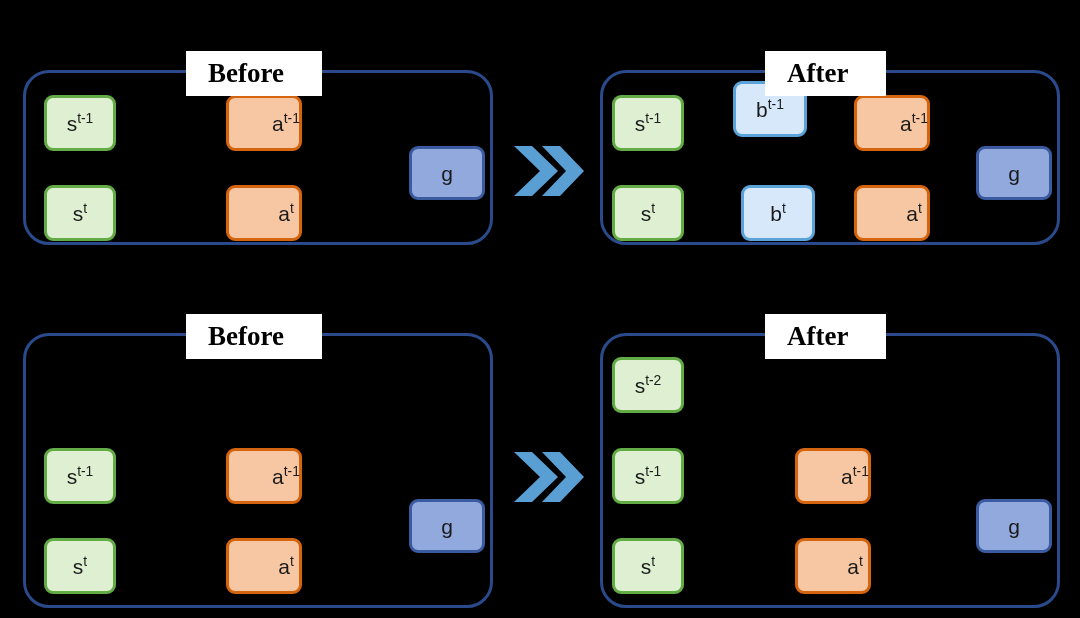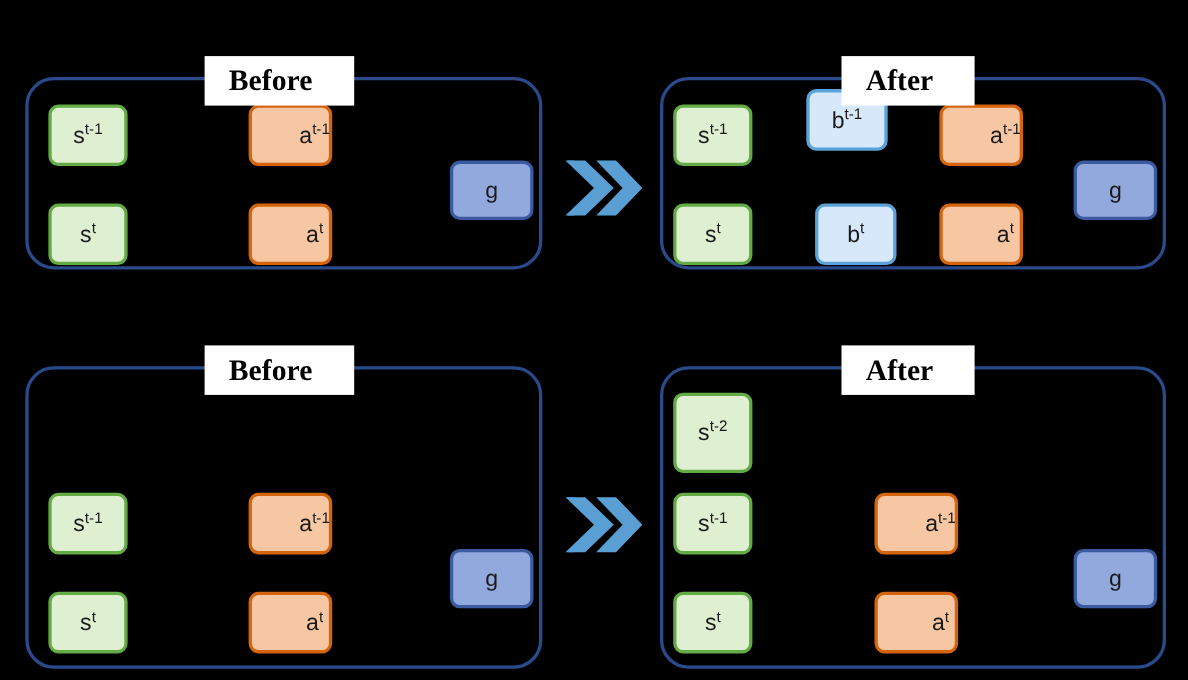--- a/index.html
+++ b/index.html
@@ -207,21 +207,21 @@
   <div class="chevron" style="left:512px; top:446px;">
     <svg width="72" height="62" viewBox="0 0 72 62" xmlns="http://www.w3.org/2000/svg">
       <path d="M4 6 L10 6 L36 31 L10 56 L4 56 L30 31 Z" fill="#4f96d0"></path>
       <path d="M2 6 L20 6 L46 31 L20 56 L2 56 L28 31 Z" fill="#5a9fd4"></path>
       <path d="M30 6 L48 6 L72 31 L48 56 L30 56 L54 31 Z" fill="#5a9fd4"></path>
     </svg>
   </div>
 
   <div class="panel" style="left:600px; top:333px; width:460px; height:275px;"></div>
 
-  <div class="node state" style="left:612px; top:357px; width:72px; height:73px;">
+  <div class="node state" style="left:612px; top:357px; width:72px; height:56px;">
     <span class="lbl"><span>s</span><sup>t-2</sup></span>
   </div>
 
 
   <div class="node state" style="left:612px; top:448px; width:72px; height:56px;">
     <span class="lbl"><span>s</span><sup>t-1</sup></span>
   </div>
 
   <div class="node action" style="left:795px; top:448px; width:76px; height:56px;">
     <span class="lbl"><span>a</span><sup>t-1</sup></span>

